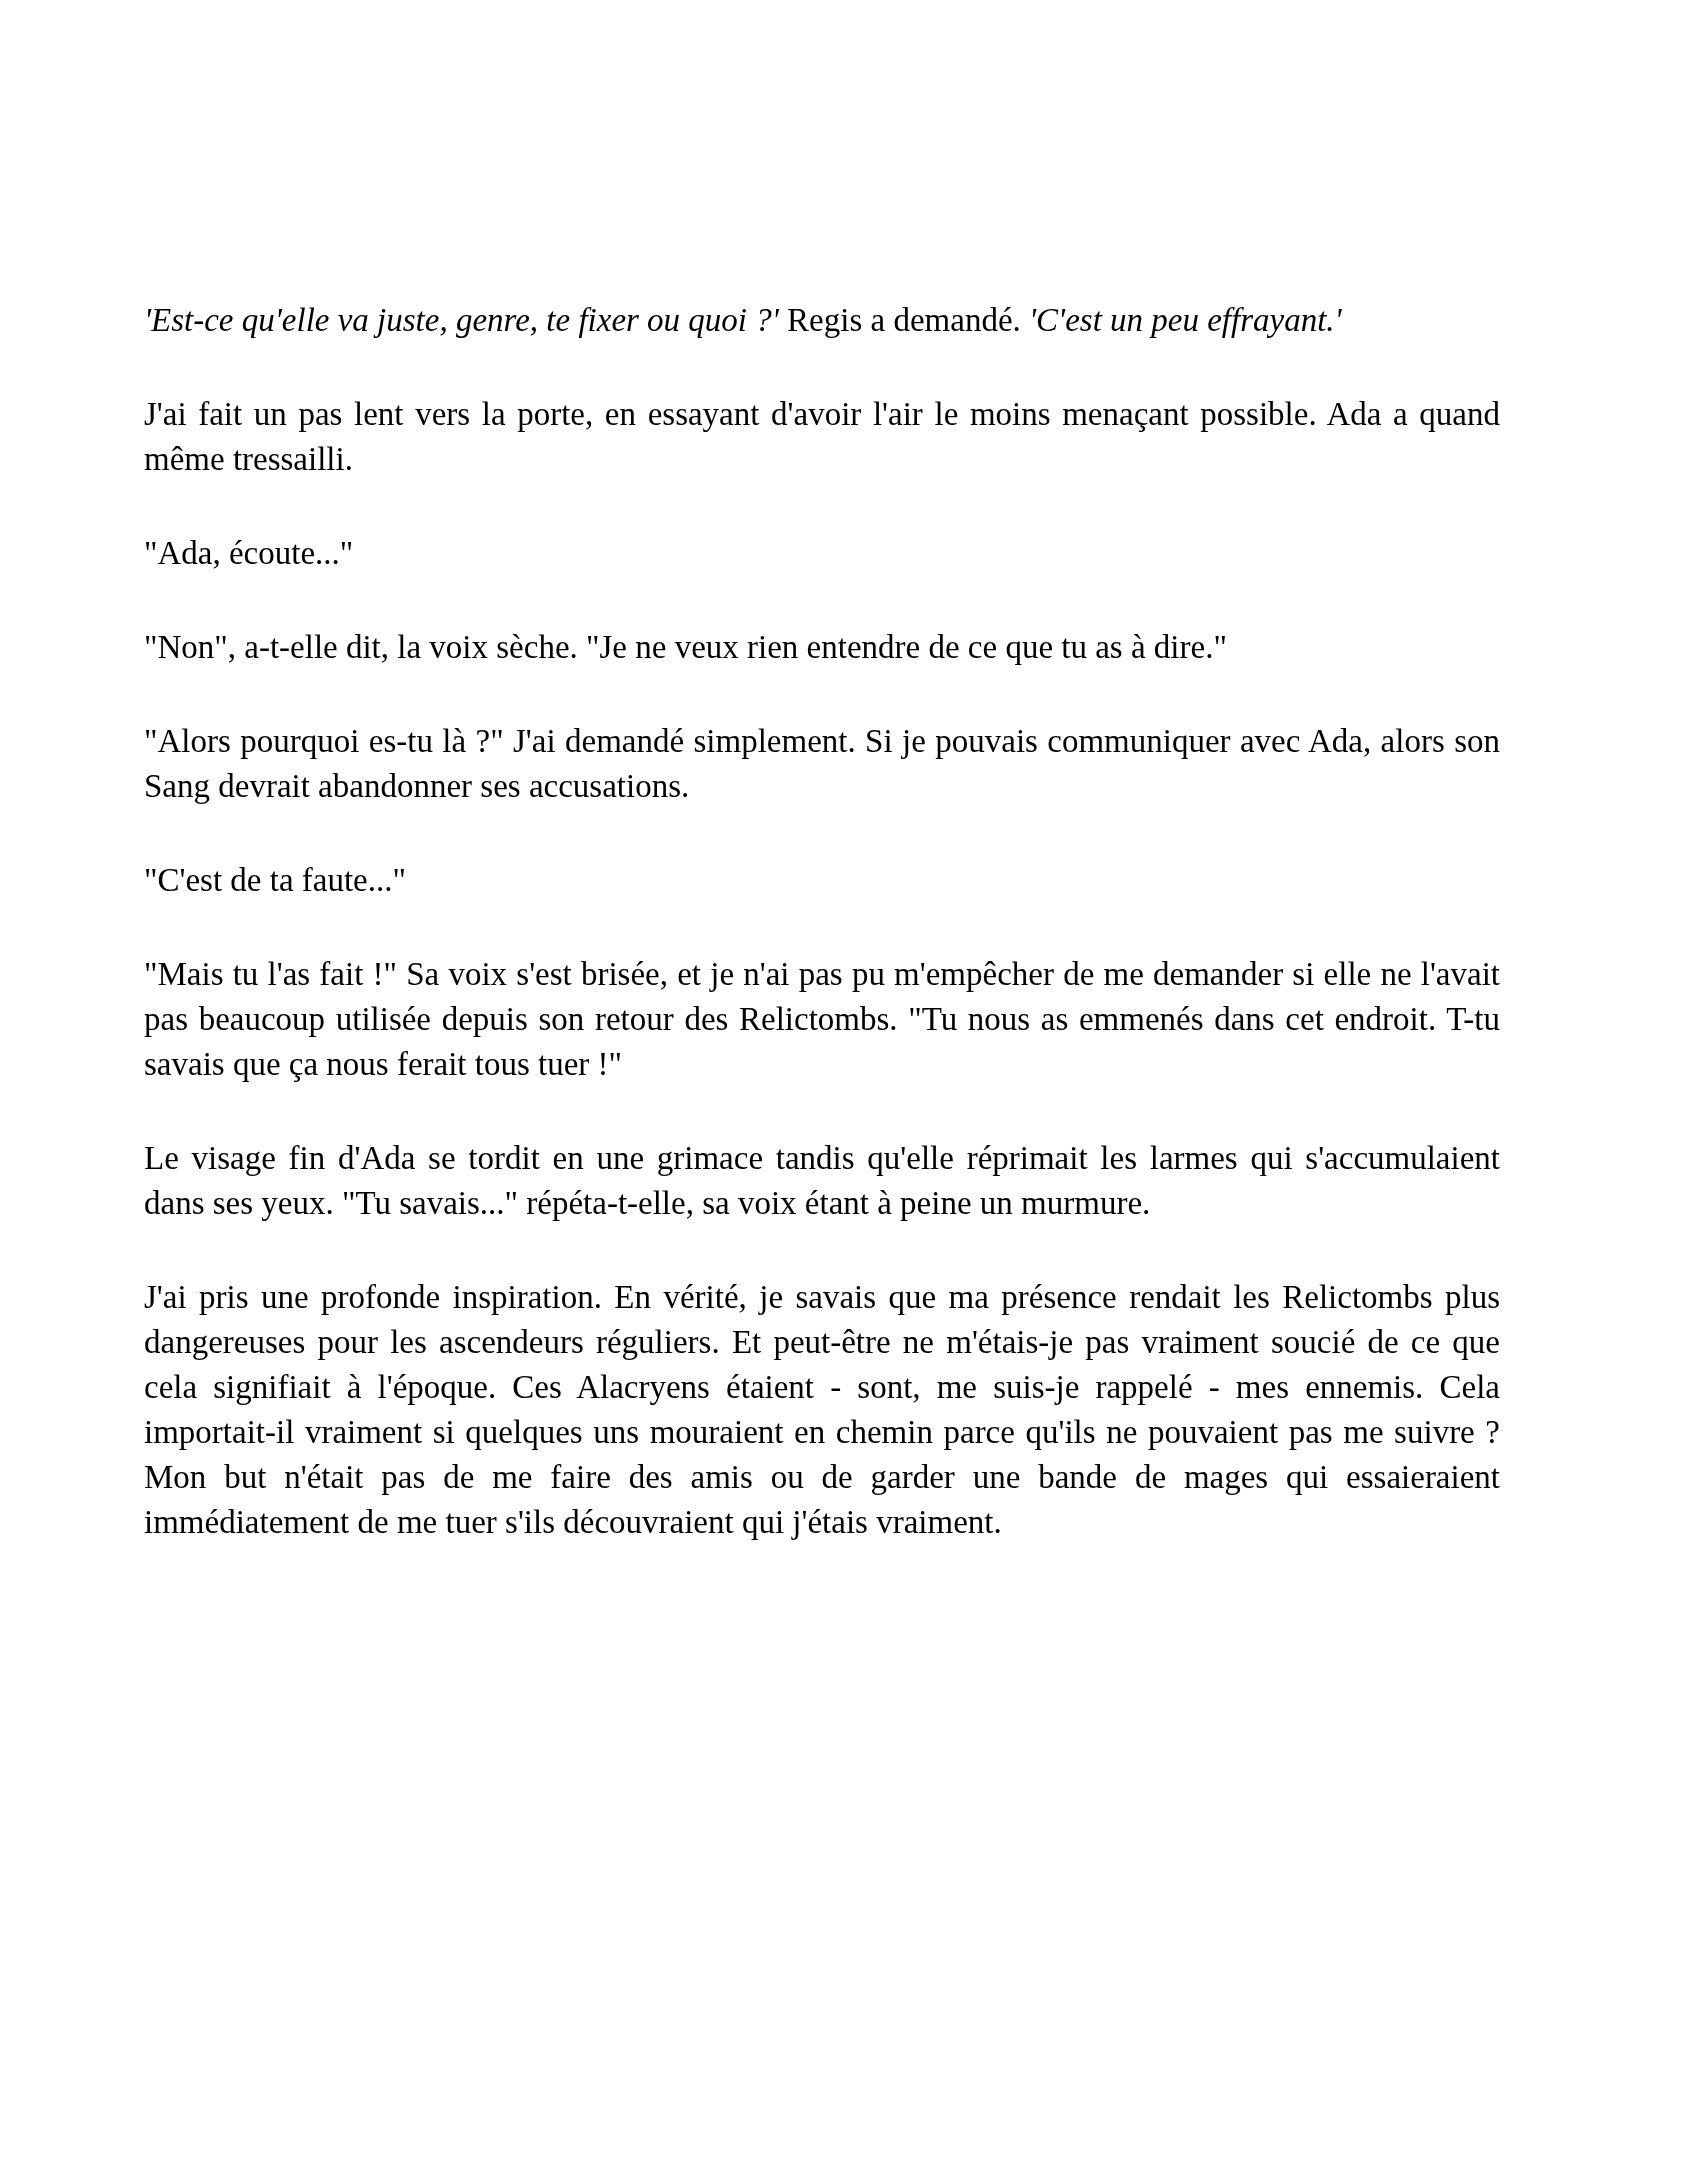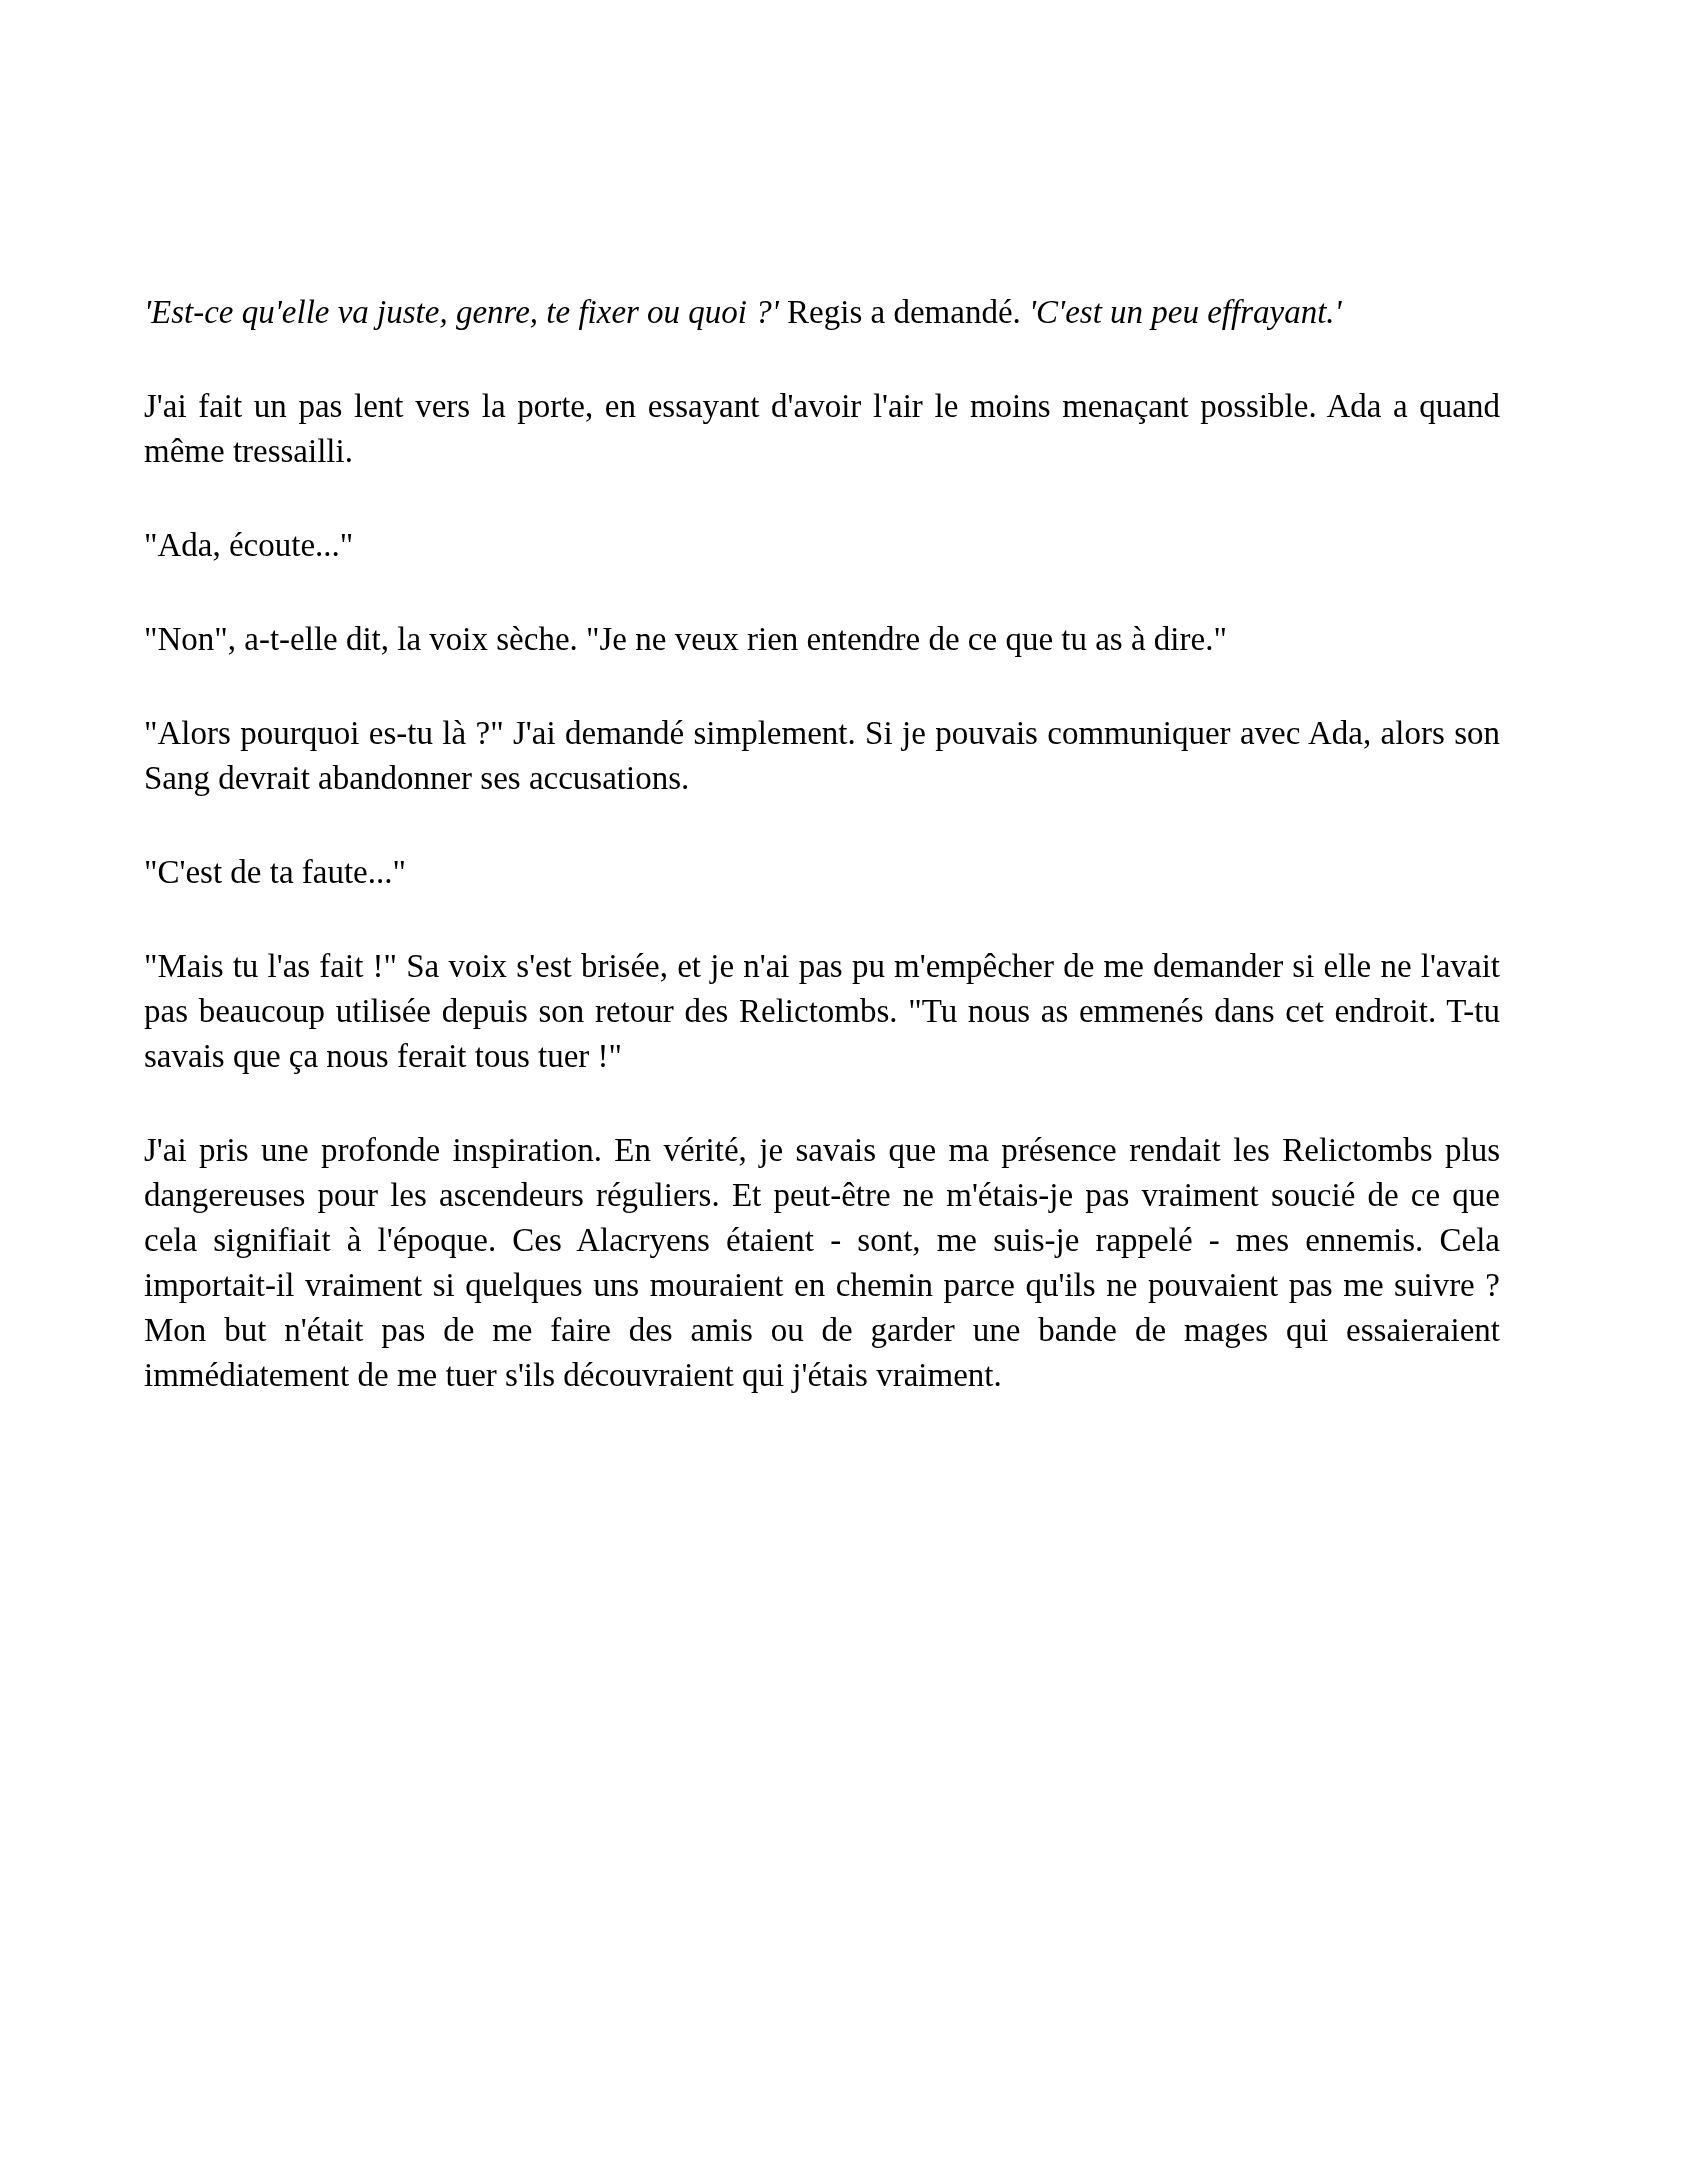--- a/index.html
+++ b/index.html
@@ -23,21 +23,21 @@
     top: 282px;
     left: 144px;
     width: 1356px;
     font-family: "Liberation Serif", "DejaVu Serif", serif;
     font-size: 33px;
     line-height: 45px;
     color: #000000;
     text-align: justify;
   }
   .page-text p {
-    margin: 8px 0 49px 0;
+    margin: 16px 0 49px 0;
     padding: 0;
   }
   .page-text p:last-child {
     margin-bottom: 0;
   }
   .italic {
     font-style: italic;
   }
 </style>
 </head>
@@ -45,16 +45,17 @@
 
 <div class="page">
   <div class="page-text">
       <p><span class="italic">'Est-ce qu'elle va juste, genre, te fixer ou quoi ?' </span><span>Regis a demandé. </span><span class="italic">'C'est un peu effrayant.'</span></p>
       <p><span>J'ai fait un pas lent vers la porte, en essayant d'avoir l'air le moins menaçant possible. Ada a quand même tressailli.</span></p>
       <p><span>"Ada, écoute..."</span></p>
       <p><span>"Non", a-t-elle dit, la voix sèche. "Je ne veux rien entendre de ce que tu as à dire."</span></p>
       <p><span>"Alors pourquoi es-tu là ?" J'ai demandé simplement. Si je pouvais communiquer avec Ada, alors son Sang devrait abandonner ses accusations.</span></p>
       <p><span>"C'est de ta faute..."</span></p>
       <p><span>"Mais tu l'as fait !" Sa voix s'est brisée, et je n'ai pas pu m'empêcher de me demander si elle ne l'avait pas beaucoup utilisée depuis son retour des Relictombs. "Tu nous as emmenés dans cet endroit. T-tu savais que ça nous ferait tous tuer !"</span></p>
+      <p><span>Le visage fin d'Ada se tordit en une grimace tandis qu'elle réprimait les larmes qui s'accumulaient dans ses yeux. "Tu savais..." répéta-t-elle, sa voix étant à peine un murmure.</span></p>
       <p><span>J'ai pris une profonde inspiration. En vérité, je savais que ma présence rendait les Relictombs plus dangereuses pour les ascendeurs réguliers. Et peut-être ne m'étais-je pas vraiment soucié de ce que cela signifiait à l'époque. Ces Alacryens étaient - sont, me suis-je rappelé - mes ennemis. Cela importait-il vraiment si quelques uns mouraient en chemin parce qu'ils ne pouvaient pas me suivre ? Mon but n'était pas de me faire des amis ou de garder une bande de mages qui essaieraient immédiatement de me tuer s'ils découvraient qui j'étais vraiment.</span></p>
     </div>
 </div>
 
 
 </body></html>

